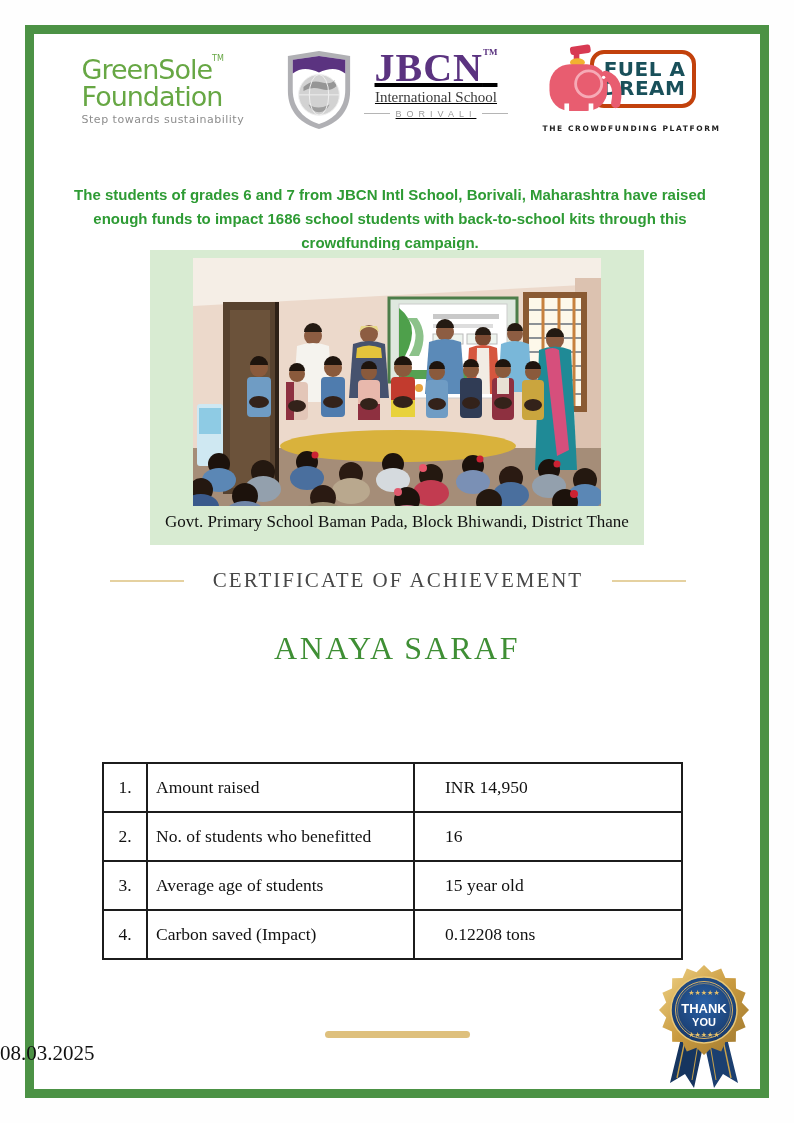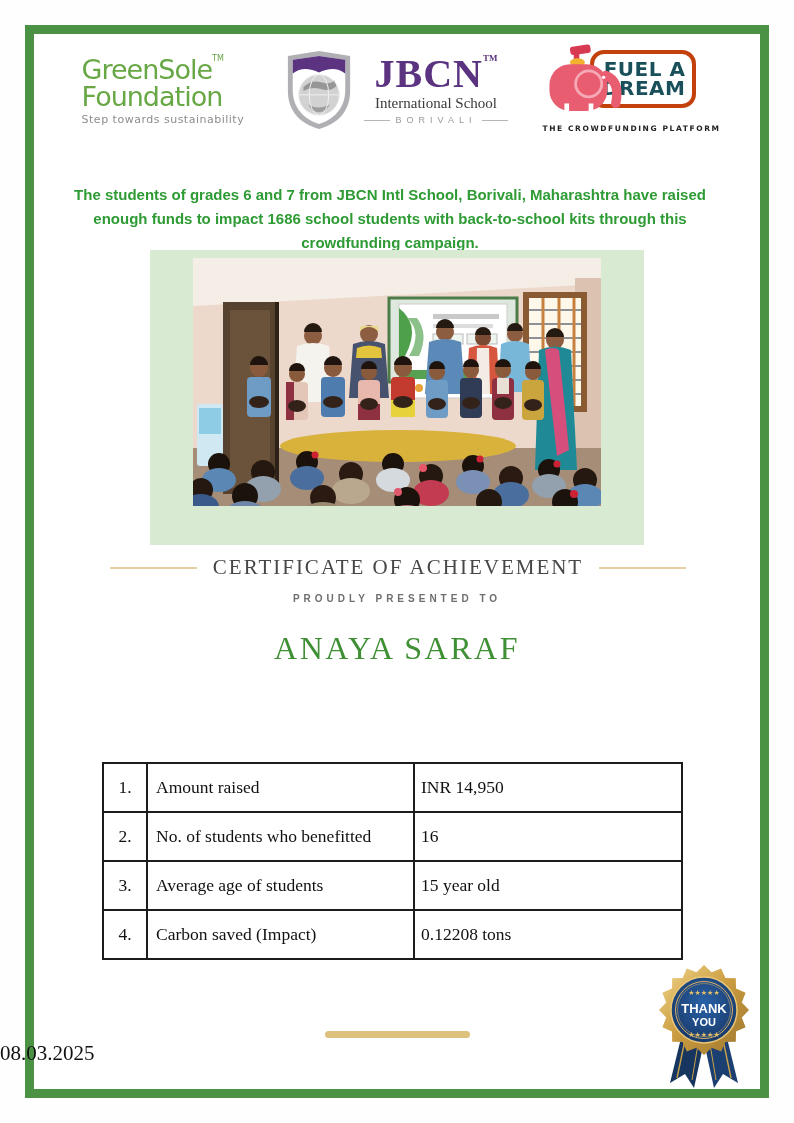--- a/index.html
+++ b/index.html
@@ -9,21 +9,21 @@
          border:9px solid #4c9245;background:#ffffff;}
 
   
   .logos{position:absolute;top:46px;left:0;right:0;display:flex;justify-content:center;
          align-items:center;gap:34px;}
   .gs-logo{width:168px;text-align:left;font-family:"DejaVu Sans",sans-serif;line-height:1.0;}
   .gs-name,.gs-name2{font-size:27px;color:#67a744;font-weight:500;letter-spacing:-1px;}
   .gs-name sup{font-size:8px;vertical-align:18px;letter-spacing:0;}
   .gs-tagline{font-size:11px;color:#8d8d8d;margin-top:4px;letter-spacing:0.5px;}
 
-  .jbcn-logo{display:flex;align-items:center;gap:10px;}
+  .jbcn-logo{display:flex;gap:10px;text-decoration:underline;}
   .jbcn-text{text-align:center;}
   .jbcn-name{font-family:"Liberation Serif",serif;font-weight:bold;font-size:40px;
              color:#5b3380;line-height:0.9;letter-spacing:1px;}
   .jbcn-name sup{font-size:9px;vertical-align:26px;letter-spacing:0;}
   .jbcn-sub{font-family:"Liberation Serif",serif;font-size:15px;color:#3a3a3a;margin-top:3px;}
   .jbcn-city{display:flex;align-items:center;gap:6px;justify-content:center;margin-top:3px;
              font-family:"Liberation Sans",sans-serif;font-size:9px;letter-spacing:5px;
              color:#9a9a9a;}
   .jbcn-city .dash{width:26px;height:1px;background:#b5b5b5;}
 
@@ -46,38 +46,38 @@
   
   .photo-panel{position:absolute;left:150px;top:250px;width:494px;height:295px;
                background:#d8ebd2;margin:0;}
   .photo-panel svg.photo{position:absolute;left:43px;top:8px;}
   .photo-caption{position:absolute;left:0;right:0;top:262px;text-align:center;
                  font-size:17px;color:#111;}
 
   
   .title-row{position:absolute;top:553px;left:110px;right:108px;display:flex;
              align-items:center;gap:14px;}
-  .title-row h1{margin:2px;font-size:21px;font-weight:normal;letter-spacing:2px;
+  .title-row h1{margin:15px;font-size:21px;font-weight:normal;letter-spacing:2px;
                 color:#474747;white-space:nowrap;font-family:"Liberation Serif",serif;}
   .title-row .hr{flex:1;height:2px;background:#e5d1a0;}
   .presented{position:absolute;top:593px;left:0;right:0;text-align:center;
              font-family:"Liberation Sans",sans-serif;font-size:10px;font-weight:600;
              letter-spacing:4px;color:#6e6e6e;}
   .recipient{position:absolute;top:630px;left:0;right:0;text-align:center;
              font-size:32px;letter-spacing:2.5px;color:#3f8f35;}
   .message{position:absolute;top:660px;left:28px;right:28px;margin:0;text-align:center;
            font-size:20.5px;line-height:1.6;color:#0c0c0c;}
 
   
   table.stats{position:absolute;left:102px;top:762px;width:581px;border-collapse:collapse;
               font-size:17.5px;color:#111;}
   table.stats td{border:2px solid #1c1c1c;height:45px;background:#fff;}
   td.c-num{width:40px;text-align:center;}
   td.c-label{width:256px;padding-left:8px;}
-  td.c-value{padding-left:6px;}
+  td.c-value{padding-left:30px;}
 
   
   .gold-line{position:absolute;left:325px;top:1031px;width:145px;height:7px;
              border-radius:4px;background:#dec07d;}
   .date{position:absolute;top:1041px;left:0;right:0;font-size:21px;color:#111;}
 
   .badge{position:absolute;left:648px;top:956px;}
 </style>
 </head>
 <body>
@@ -337,28 +337,28 @@
             <circle cx="0" cy="0" r="13" fill="#241810"></circle>
             <ellipse cx="0" cy="18" rx="20" ry="13" fill="#d98a9a"></ellipse>
           </g>
         <g transform="translate(372,244)">
             <circle cx="0" cy="0" r="13" fill="#1c120c"></circle>
             <ellipse cx="0" cy="18" rx="20" ry="13" fill="#6f9cc4"></ellipse>
             <circle cx="9" cy="-8" r="4" fill="#cc2233"></circle>
           </g>
       </g>
     </svg>
+    <figcaption class="photo-caption">Govt. Primary School Baman Pada, Block Bhiwandi, District Thane</figcaption>
   </figure>
 
   <div class="title-row">
     <span class="hr"></span>
     <h1>CERTIFICATE OF ACHIEVEMENT</h1>
     <span class="hr"></span>
   </div>
-  <div class="presented">PROUDLY PRESENTED TO</div>
   <div class="recipient">ANAYA SARAF</div>
 
   <table class="stats">
     <tbody>
       <tr>
         <td class="c-num">1.</td>
         <td class="c-label">Amount raised</td>
         <td class="c-value">INR 14,950</td>
       </tr>
       <tr>

